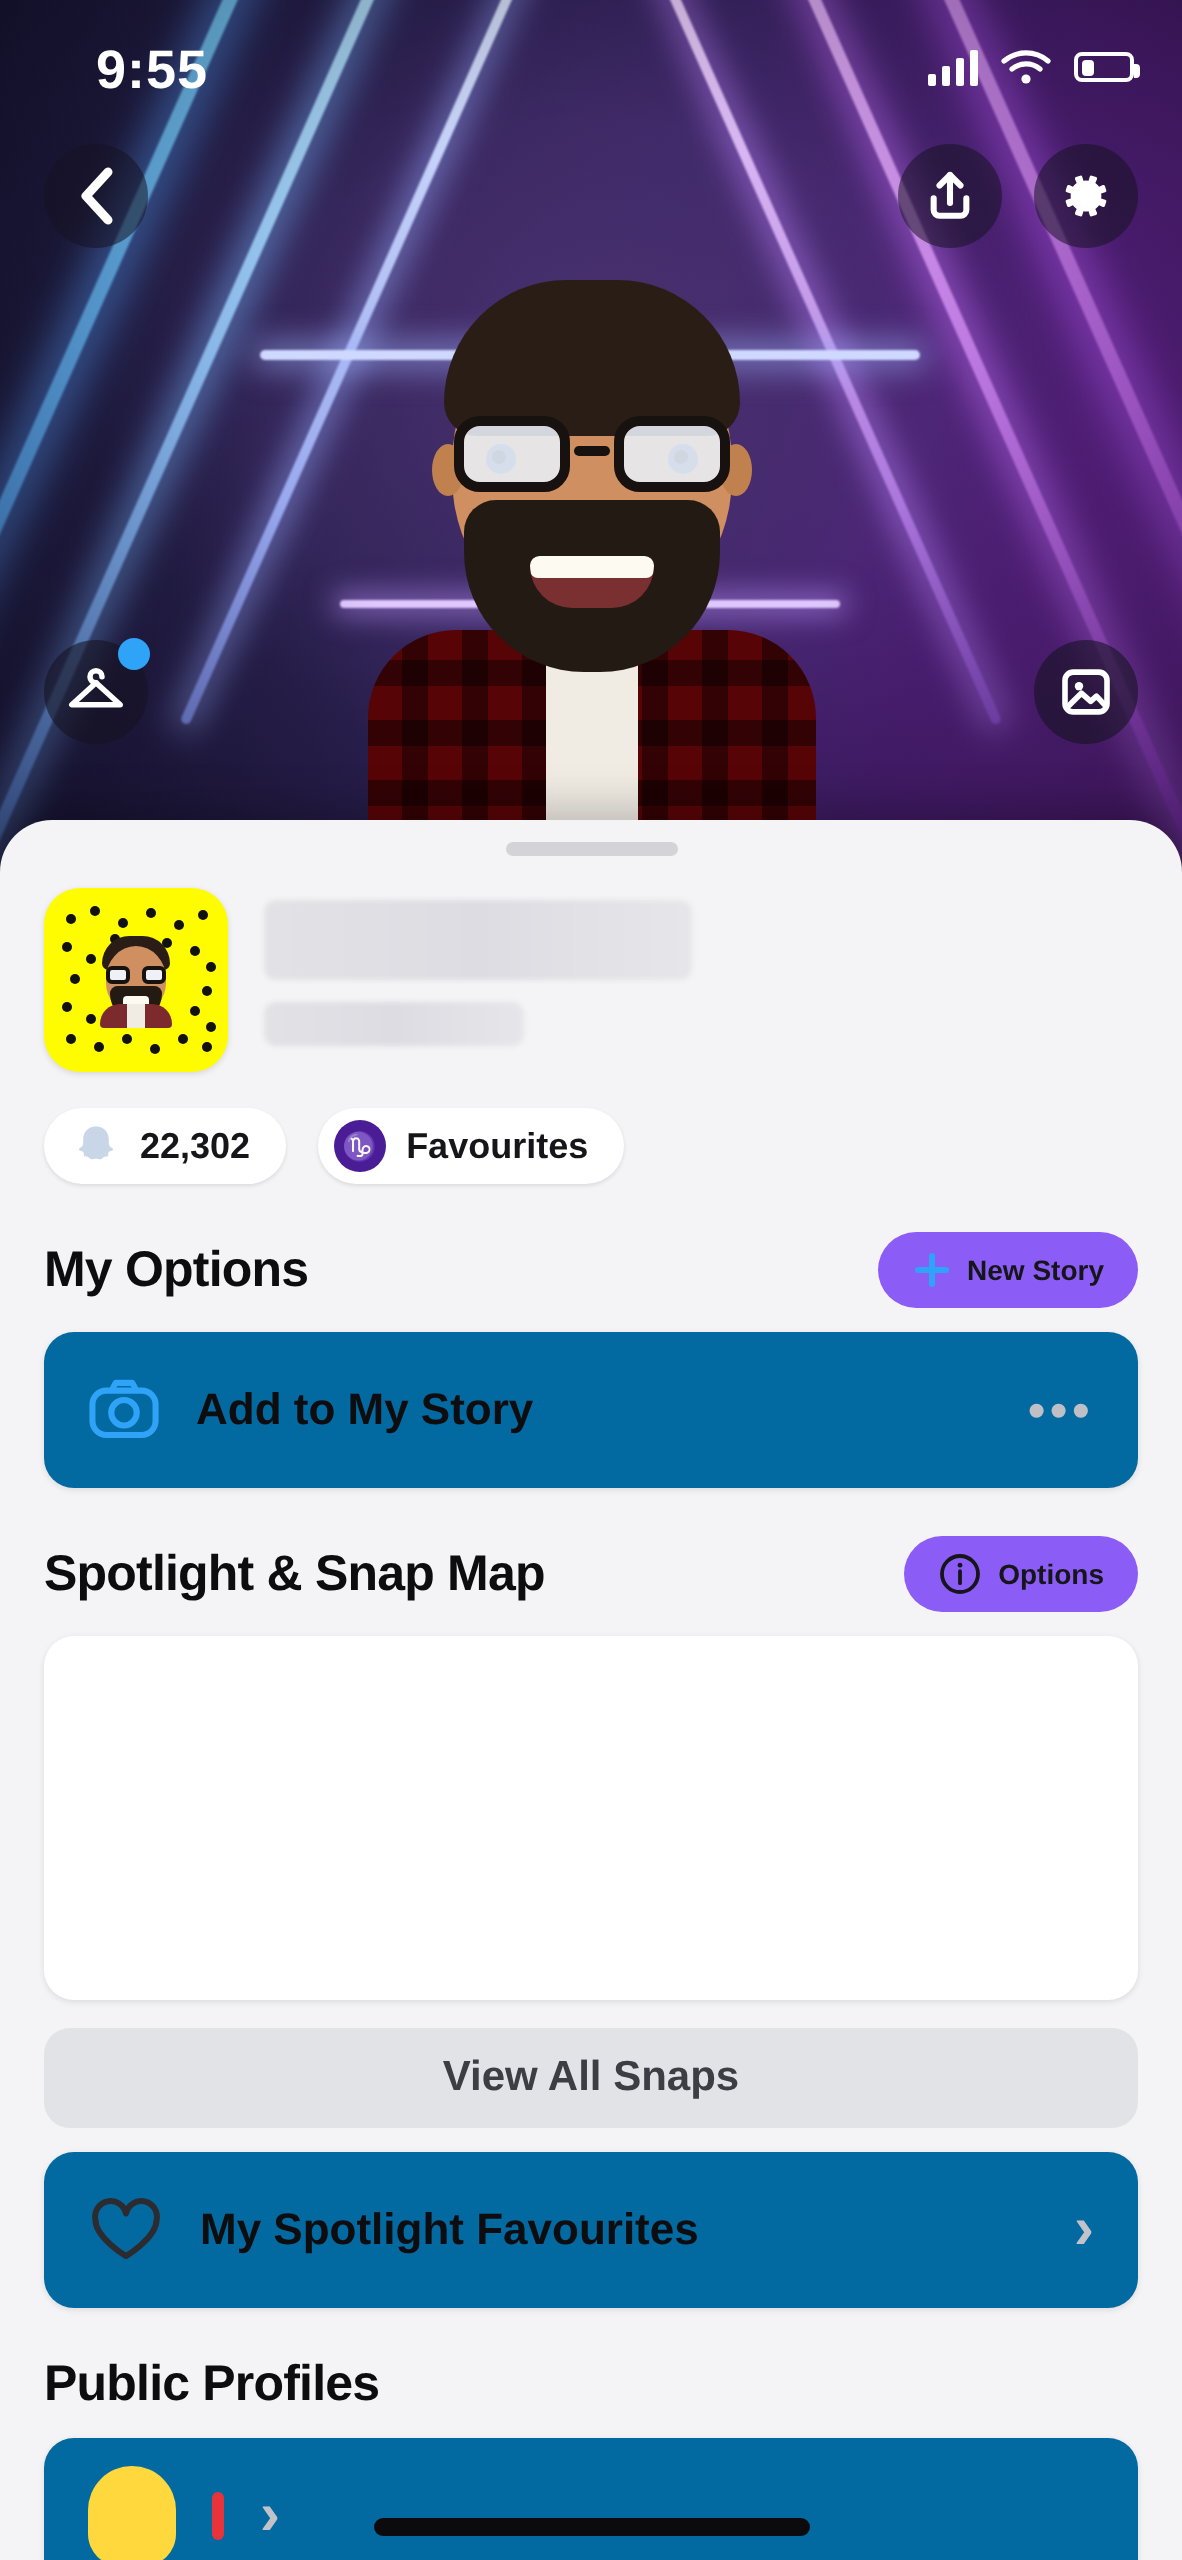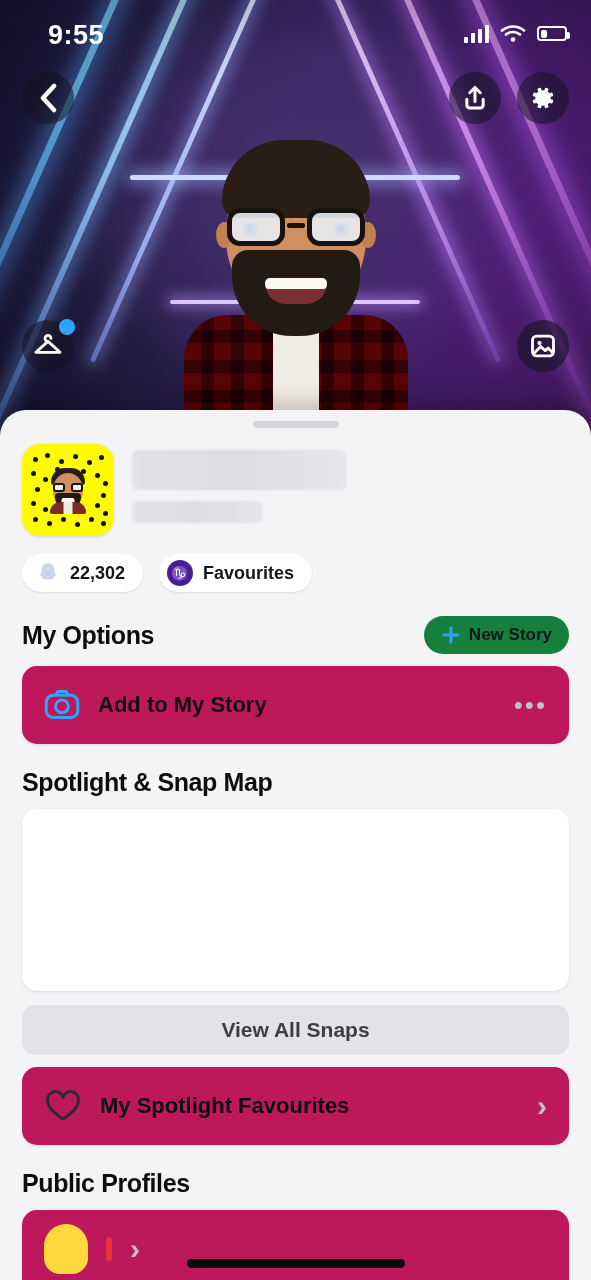--- a/index.html
+++ b/index.html
@@ -118,24 +118,24 @@
     background:#fff; border-radius:19px; box-shadow:0 1px 2px rgba(0,0,0,.1);
     font-size:18px; font-weight:bold; color:#16161a;
   }
   .badge.zodiac { padding-left:8px; }
   .zod-ic { width:26px; height:26px; border-radius:50%; background:#4a1d96; display:flex; align-items:center; justify-content:center; color:#fff; font-size:14px; font-weight:bold; }
 
   .sec-head { display:flex; align-items:center; justify-content:space-between; padding:24px 22px 12px 22px; }
   .sec-title { font-size:25px; font-weight:bold; color:#0d0d10; letter-spacing:-.4px; }
   .pill {
     display:flex; align-items:center; gap:8px; height:38px; padding:0 17px;
-    background:#15803d; border-radius:19px; font-size:17px; font-weight:bold; color:#16161a;
-  }
-
-  .card { margin:0 22px; background:#be185d; border-radius:15px; box-shadow:0 1px 3px rgba(0,0,0,.1); }
+    background:#8b5cf6; border-radius:19px; font-size:14px; font-weight:bold; color:#16161a;
+  }
+
+  .card { margin:0 22px; background:#0369a1; border-radius:15px; box-shadow:0 1px 3px rgba(0,0,0,.1); }
   .row { display:flex; align-items:center; gap:18px; padding:0 22px; height:78px; }
   .row-label { flex:1; font-size:22px; font-weight:bold; color:#0d0d10; }
   .dots3 { color:#bfc0c6; font-size:26px; letter-spacing:2px; line-height:10px; }
   .chev { color:#c2c3c9; font-size:30px; font-weight:bold; }
 
   .spot-card { margin:0 22px; height:182px; background:#fff; border-radius:15px; box-shadow:0 1px 3px rgba(0,0,0,.1); }
   .gray-btn {
     margin:14px 22px 0; height:50px; background:#e2e3e7; border-radius:13px;
     display:flex; align-items:center; justify-content:center;
     font-size:21px; font-weight:bold; color:#3d3e44;
@@ -329,20 +329,28 @@
           <path d="M8.5 6 L10 3.2 L16 3.2 L17.5 6" fill="none" stroke="#2ea3f7" stroke-width="2.2" stroke-linejoin="round"></path>
           <circle cx="13" cy="14" r="4.6" fill="none" stroke="#2ea3f7" stroke-width="2.2"></circle>
         </svg>
         <span class="row-label">Add to My Story</span>
         <span class="dots3">•••</span>
       </div>
     </div>
 
     <div class="sec-head">
       <div class="sec-title">Spotlight &amp; Snap Map</div>
+      <div class="pill">
+        <svg width="22" height="22" viewBox="0 0 22 22">
+          <circle cx="11" cy="11" r="9" fill="none" stroke="#16161a" stroke-width="1.9"></circle>
+          <circle cx="11" cy="6.6" r="1.2" fill="#16161a"></circle>
+          <path d="M11 9.6 V15.6" stroke="#16161a" stroke-width="1.9" stroke-linecap="round"></path>
+        </svg>
+        <span>Options</span>
+      </div>
     </div>
     <div class="spot-card"></div>
     <div class="gray-btn">View All Snaps</div>
 
     <div class="card fav-card">
       <div class="row">
         <svg width="38" height="34" viewBox="0 0 26 24">
           <path d="M13 21.2 C13 21.2 2.2 14.8 2.2 8.4 A5.3 5.3 0 0 1 13 6.2 A5.3 5.3 0 0 1 23.8 8.4 C23.8 14.8 13 21.2 13 21.2 Z" fill="none" stroke="#2b2b30" stroke-width="2.1" stroke-linejoin="round"></path>
         </svg>
         <span class="row-label">My Spotlight Favourites</span>

